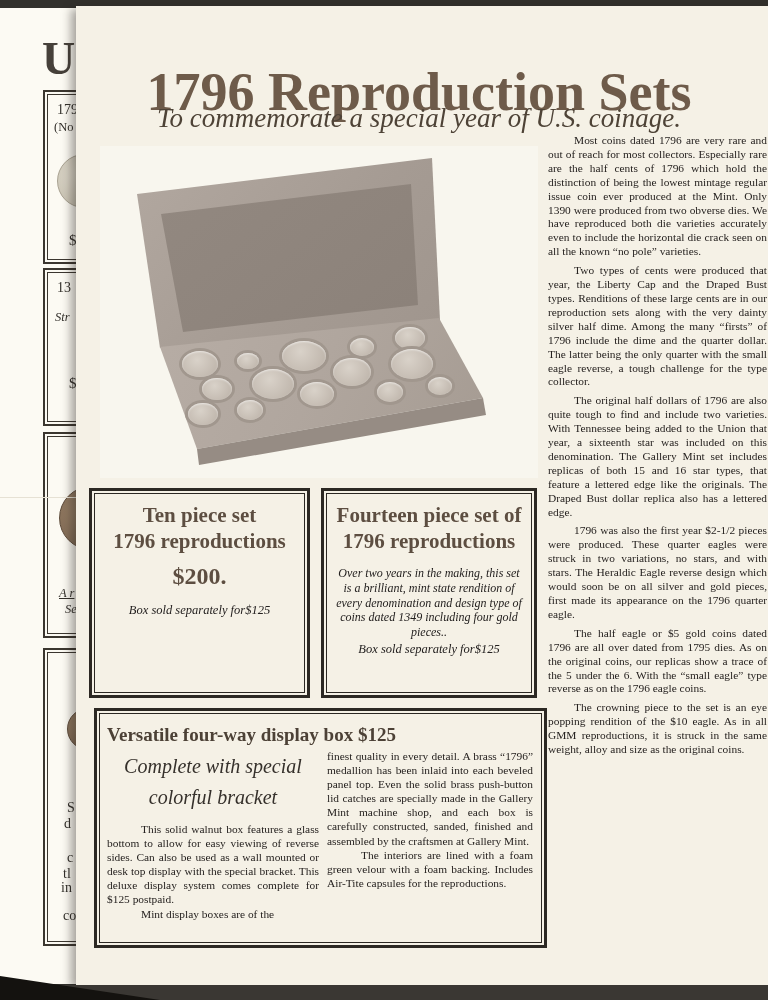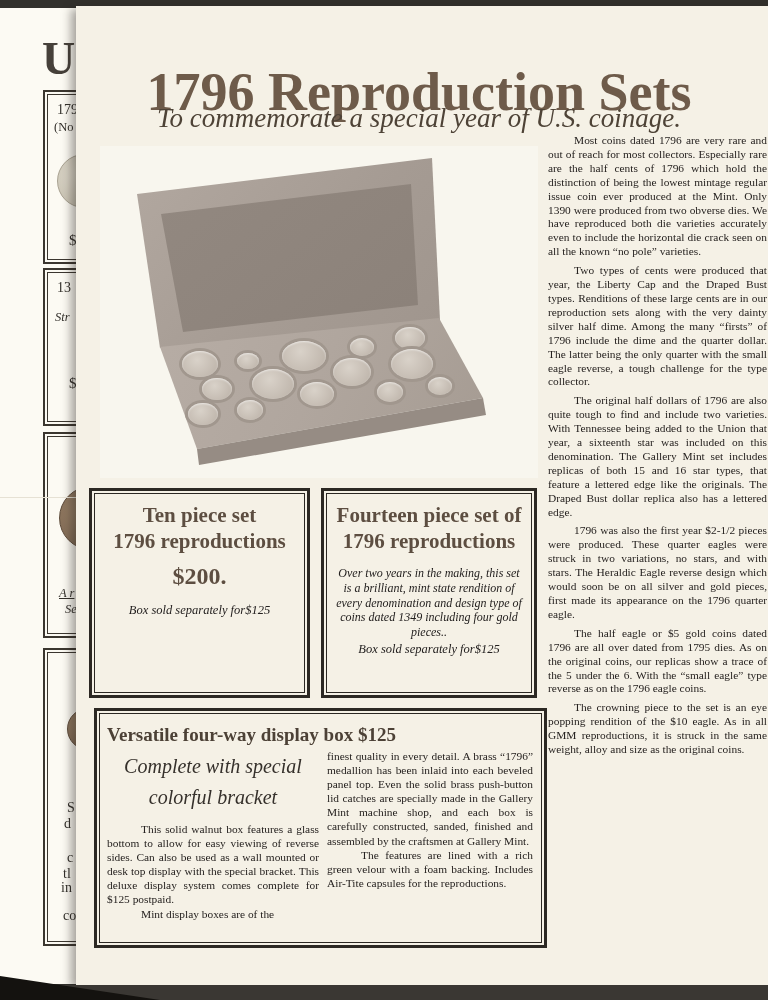--- a/index.html
+++ b/index.html
@@ -228,20 +228,20 @@
     <div class="inner"></div>
     <div class="db-title">Versatile four-way display box $125</div>
     <div class="db-col1">
       <div class="db-sub">Complete with special</div>
       <div class="db-sub">colorful bracket</div>
       <p class="db-p indent">This solid walnut box features a glass bottom to allow for easy viewing of reverse sides. Can also be used as a wall mounted or desk top display with the special bracket. This deluxe display system comes complete for $125 postpaid.</p>
       <p class="db-p indent" style="margin-top:0;">Mint display boxes are of the</p>
     </div>
     <div class="db-col2">
       <p class="db-p">finest quality in every detail. A brass “1796” medallion has been inlaid into each beveled panel top.  Even the solid brass push-button lid catches are specially made in the Gallery Mint machine shop, and each box is carefully constructed, sanded, finished and assembled by the craftsmen at Gallery Mint.</p>
-      <p class="db-p indent">The features are lined with a rich green velour with a foam backing. Includes Air-Tite capsules for the reproductions.</p>
+      <p class="db-p indent">The interiors are lined with a foam green velour with a foam backing. Includes Air-Tite capsules for the reproductions.</p>
     </div>
   </div>
 
 </div>
 
 <div class="scan-bottom"></div>
 <div class="scan-wedge"></div>
 
 </body></html>

